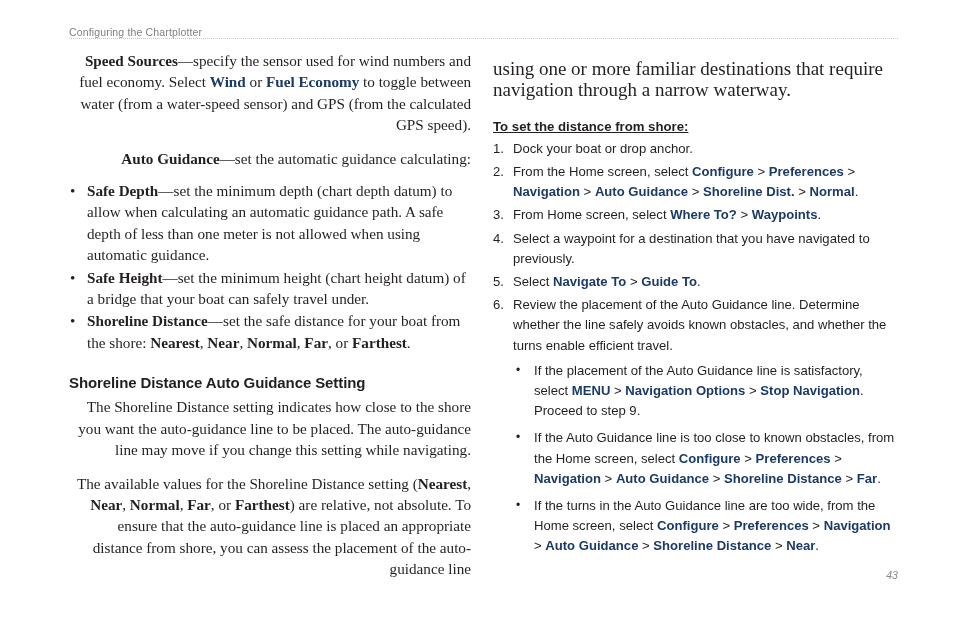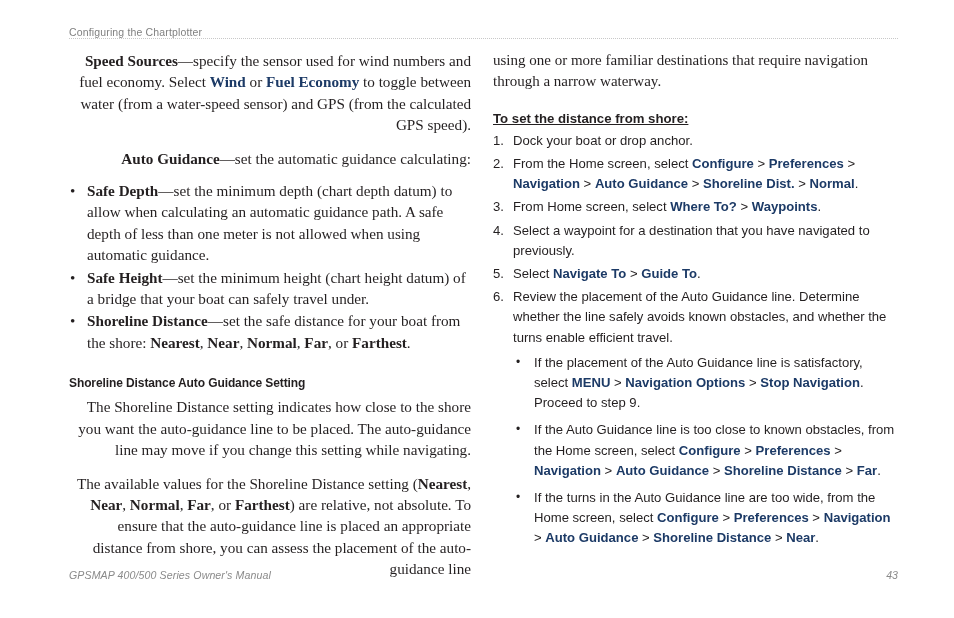--- a/index.html
+++ b/index.html
@@ -86,32 +86,32 @@
     position: absolute;
     left: 1px;
     top: 0;
     font-size: 15.2px;
     line-height: 21.4px;
     color: #231f20;
   }
 
   h2.section-head {
     font-family: "Liberation Sans", sans-serif;
-    font-size: 12px;
+    font-size: 15px;
     font-weight: bold;
     color: #231f20;
     margin: 20px 0 3px 0;
     line-height: 20px;
     letter-spacing: -0.1px;
   }
   .serif-lead {
     font-family: "Liberation Serif", serif;
-    font-size: 15px;
-    line-height: 21.4px;
-    margin: 0 0 16px 0;
+    font-size: 19px;
+    line-height: 21.4px;
+    margin: 8px 0 16px 0;
   }
   h3.proc-head {
     font-family: "Liberation Sans", sans-serif;
     font-size: 13.2px;
     font-weight: bold;
     color: #231f20;
     margin: 0 0 3px 0;
     line-height: 19px;
     text-decoration: underline;
   }
@@ -257,15 +257,14 @@
             <li><span class="bullet-dot">•</span><span><span>If the Auto Guidance line is too close to known obstacles, from the Home screen, select </span><b class="ui">Configure</b><span class="sep"> &gt; </span><b class="ui">Preferences</b><span class="sep"> &gt; </span><b class="ui">Navigation</b><span class="sep"> &gt; </span><b class="ui">Auto Guidance</b><span class="sep"> &gt; </span><b class="ui">Shoreline Distance</b><span class="sep"> &gt; </span><b class="ui">Far</b><span>.</span></span></li>
             <li><span class="bullet-dot">•</span><span><span>If the turns in the Auto Guidance line are too wide, from the Home screen, select </span><b class="ui">Configure</b><span class="sep"> &gt; </span><b class="ui">Preferences</b><span class="sep"> &gt; </span><b class="ui">Navigation</b><span class="sep"> &gt; </span><b class="ui">Auto Guidance</b><span class="sep"> &gt; </span><b class="ui">Shoreline Distance</b><span class="sep"> &gt; </span><b class="ui">Near</b><span>.</span></span></li>
           </ul></li>
       </ol>
 
   </div>
 
 </div>
 
 <div id="page-footer">
-  <span id="footer-title">GPSMAP 400/500 Series Owner's Manual</span>
   <span id="footer-page">43</span>
 </div>
 
 </body></html>

